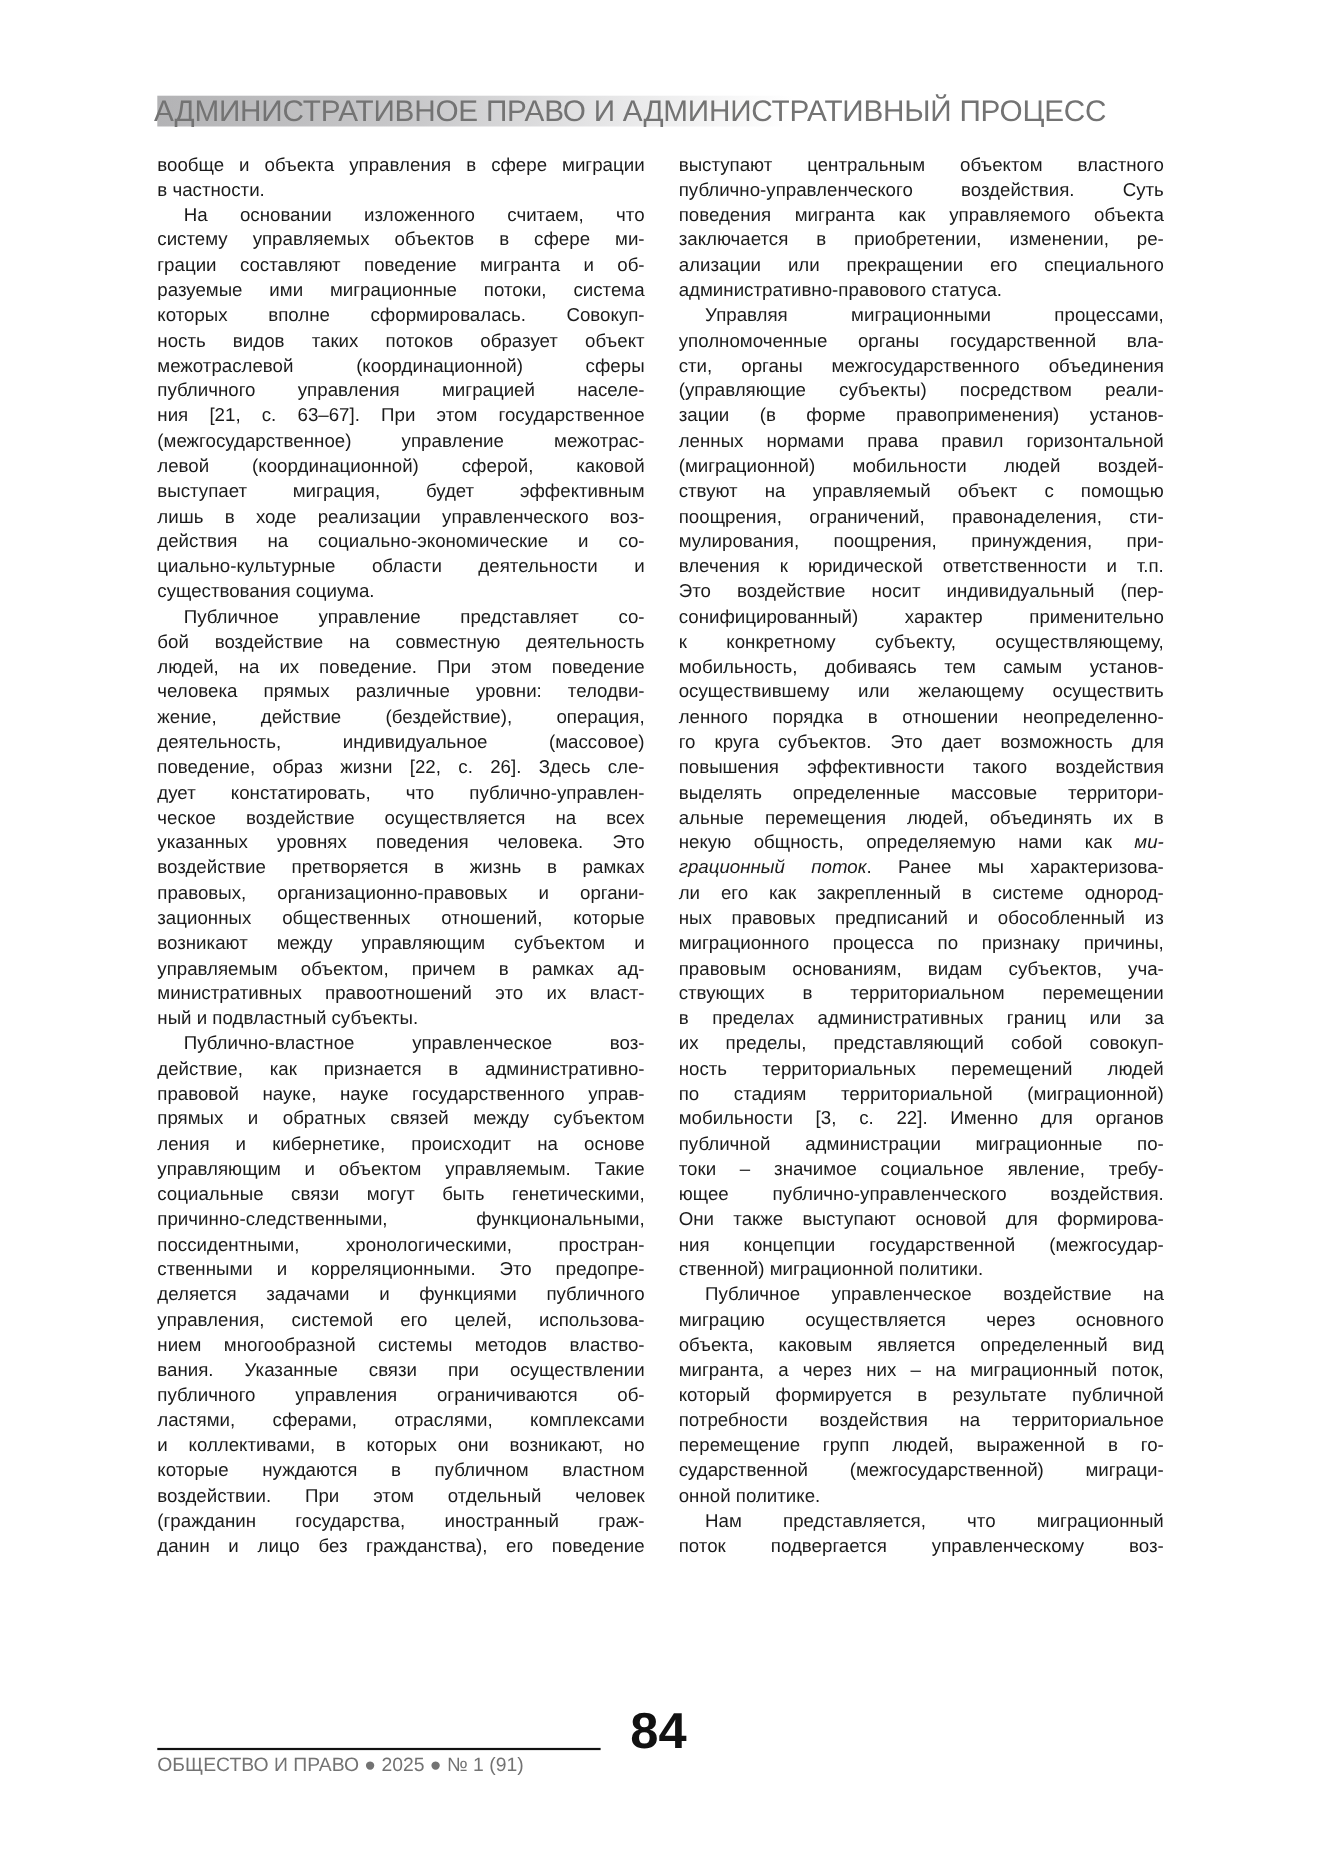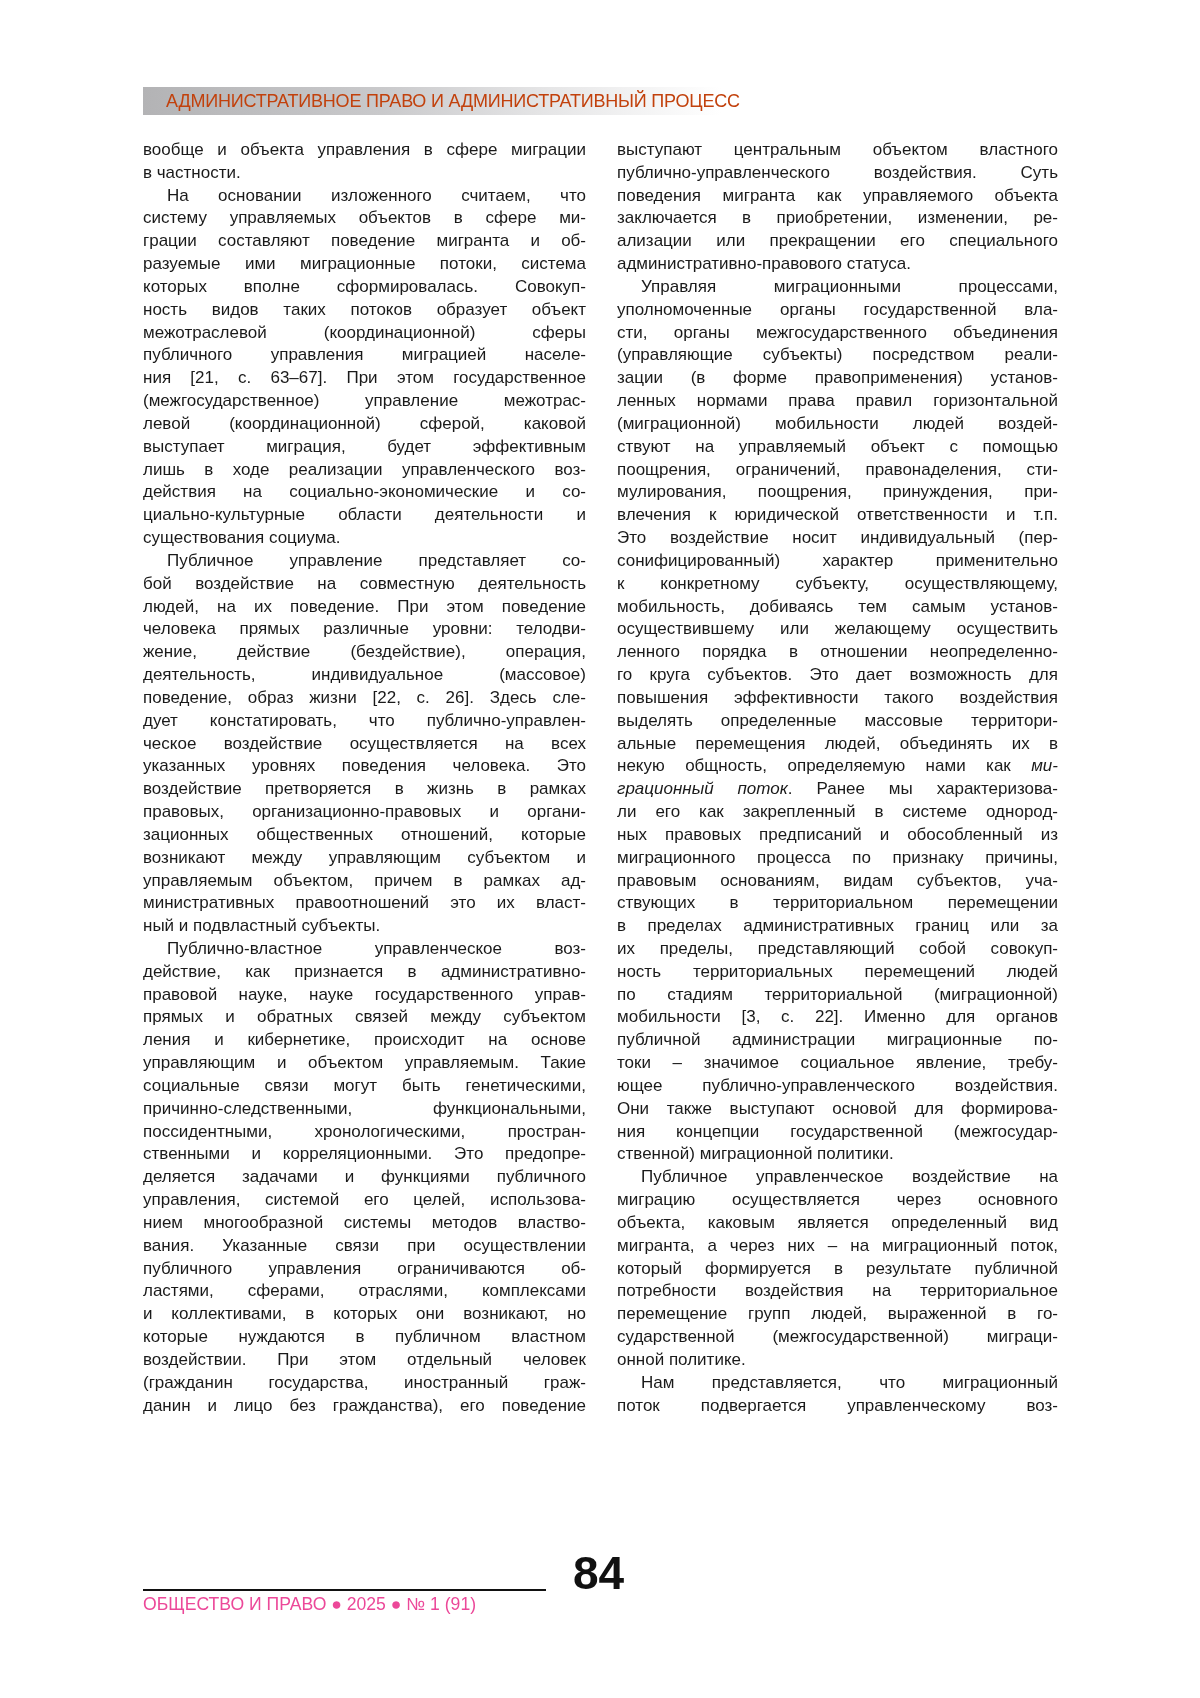--- a/index.html
+++ b/index.html
@@ -1,30 +1,30 @@
 <!DOCTYPE html>
 <html><head>
 <meta charset="utf-8">
 <style>
   html, body { margin: 0; padding: 0; background: #ffffff; }
   body { width: 1200px; height: 1698px; position: relative; overflow: hidden;
          font-family: "Liberation Sans", sans-serif; color: #1a1a1a; }
   .header-bar { position: absolute; left: 143px; top: 87px; width: 680px; height: 28px;
     background: linear-gradient(to right, #b3b3b5 0%, #c9c9cb 35%, #e6e6e7 60%, #ffffff 85%); }
-  .header-title { position: absolute; left: 166px; top: 88px; font-size: 18px; line-height: 26px;
-    color: #c2410c; letter-spacing: -0.2px; white-space: nowrap; }
+  .header-title { position: absolute; left: 140px; top: 88px; font-size: 27px; line-height: 26px;
+    color: #737373; letter-spacing: -0.2px; white-space: nowrap; }
   .column { position: absolute; top: 139px; font-size: 17px; line-height: 22.83px; }
   .col-left { left: 143px; width: 443px; }
   .col-right { left: 617px; width: 441px; }
   .ln { display: block; height: 22.83px; white-space: nowrap; text-align: justify; text-align-last: justify; overflow: visible; }
   .ln.last { text-align-last: left; }
   .ln.indent { padding-left: 24px; }
   .ln em { font-style: italic; }
   .footer-rule { position: absolute; left: 143px; top: 1589px; width: 403px; height: 2px; background: #111; }
-  .footer-text { position: absolute; left: 143px; top: 1593px; font-size: 17.6px; line-height: 22px; color: #ec4899; white-space: nowrap; }
+  .footer-text { position: absolute; left: 143px; top: 1593px; font-size: 17.6px; line-height: 22px; color: #737373; white-space: nowrap; }
   .page-number { position: absolute; left: 573px; top: 1550px; font-size: 46px; font-weight: bold; line-height: 46px; color: #111; }
 </style>
 </head>
 <body>
 
 <div class="header-bar"></div>
 <div class="header-title">АДМИНИСТРАТИВНОЕ ПРАВО И АДМИНИСТРАТИВНЫЙ ПРОЦЕСС</div>
 
 <div class="column col-left" id="col-left">
     <span class="ln">вообще и объекта управления в сфере миграции</span>

